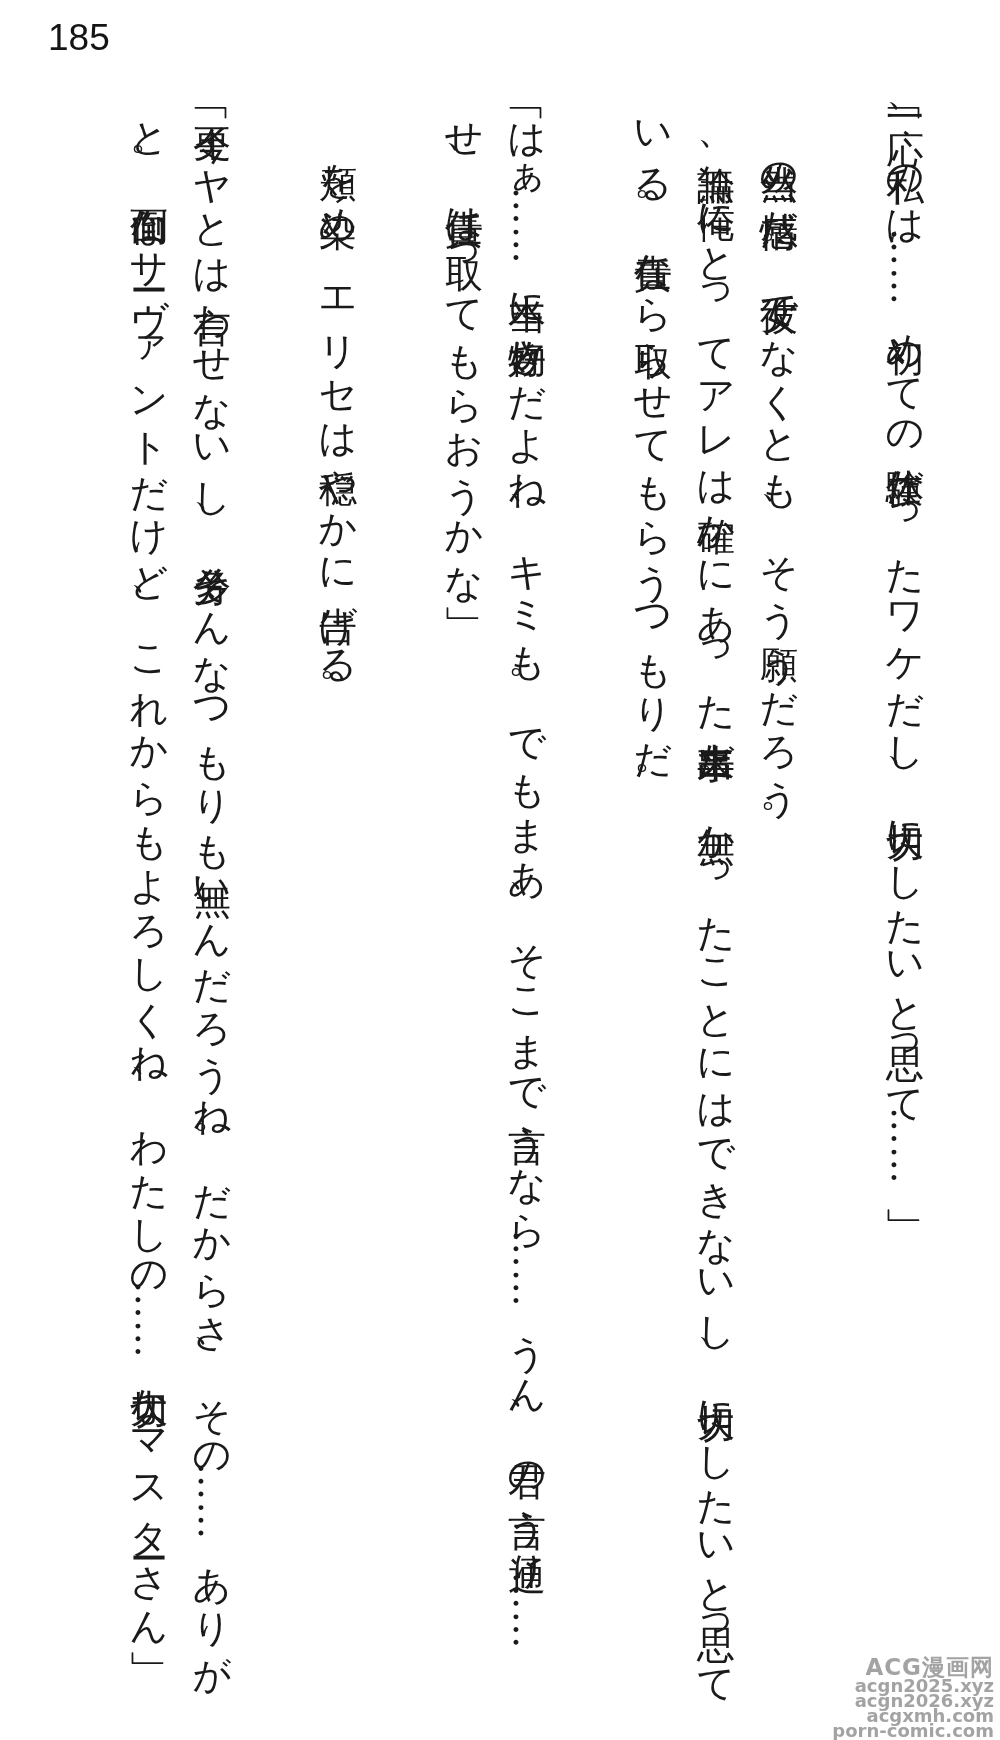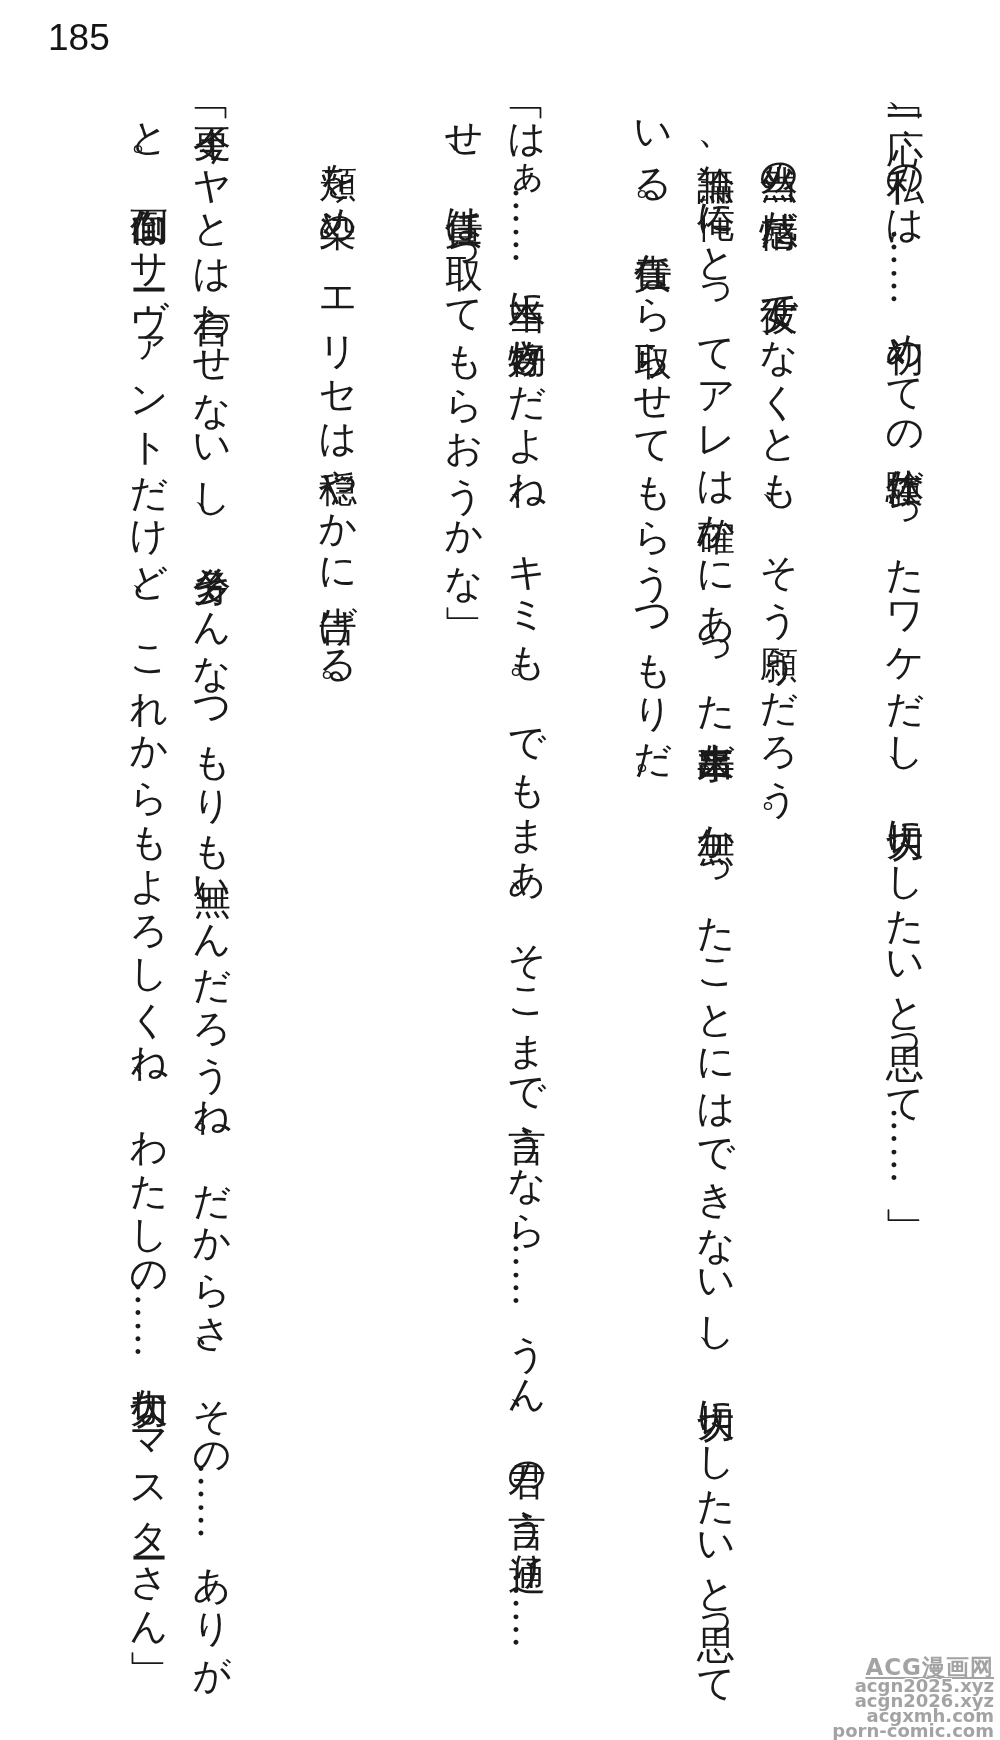--- a/index.html
+++ b/index.html
@@ -61,21 +61,20 @@
     text-shadow:
       -1px -1px 0 #ffffff,
        1px -1px 0 #ffffff,
       -1px  1px 0 #ffffff,
        1px  1px 0 #ffffff;
   }
   .wm-title {
     font-size: 23px;
     line-height: 21px;
     letter-spacing: 1px;
-    text-decoration: underline;
   }
   .wm-url {
     font-size: 18px;
     line-height: 15px;
   }
 </style>
 </head>
 <body>
 
 <div class="page">

